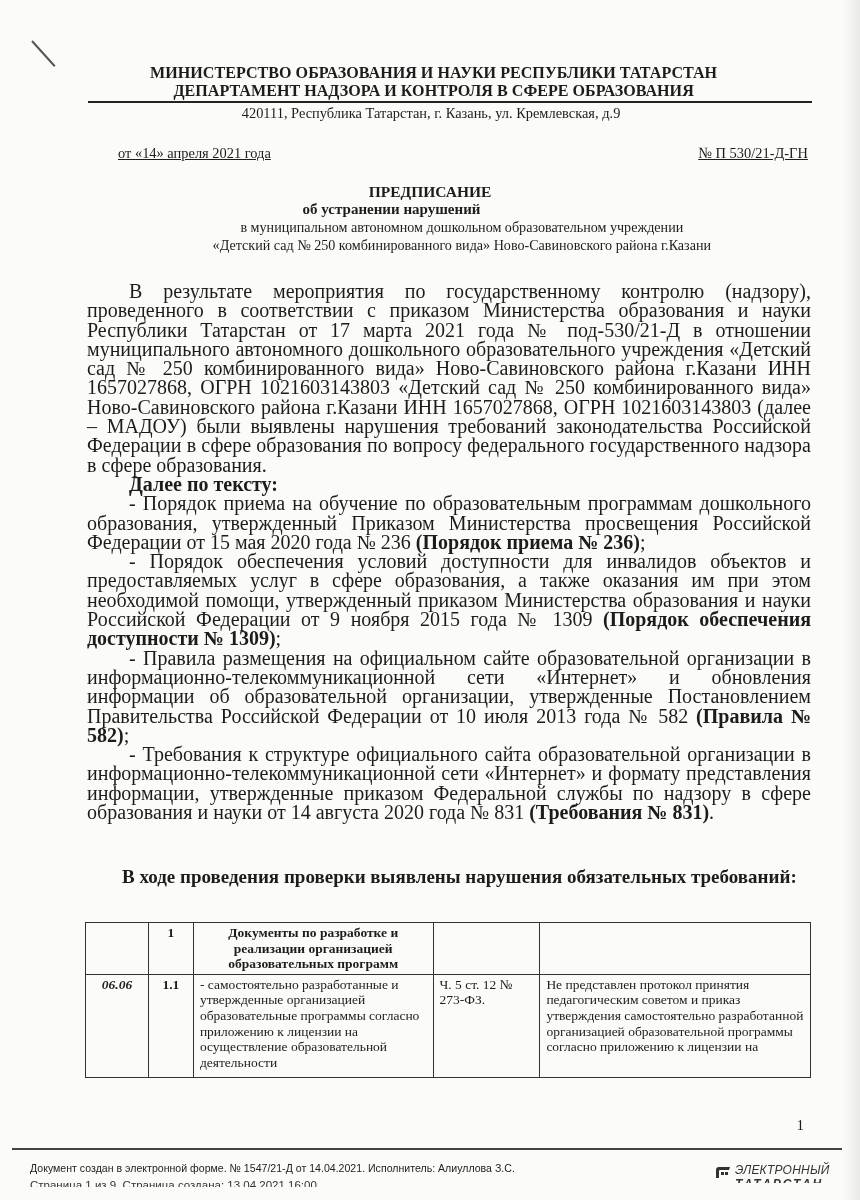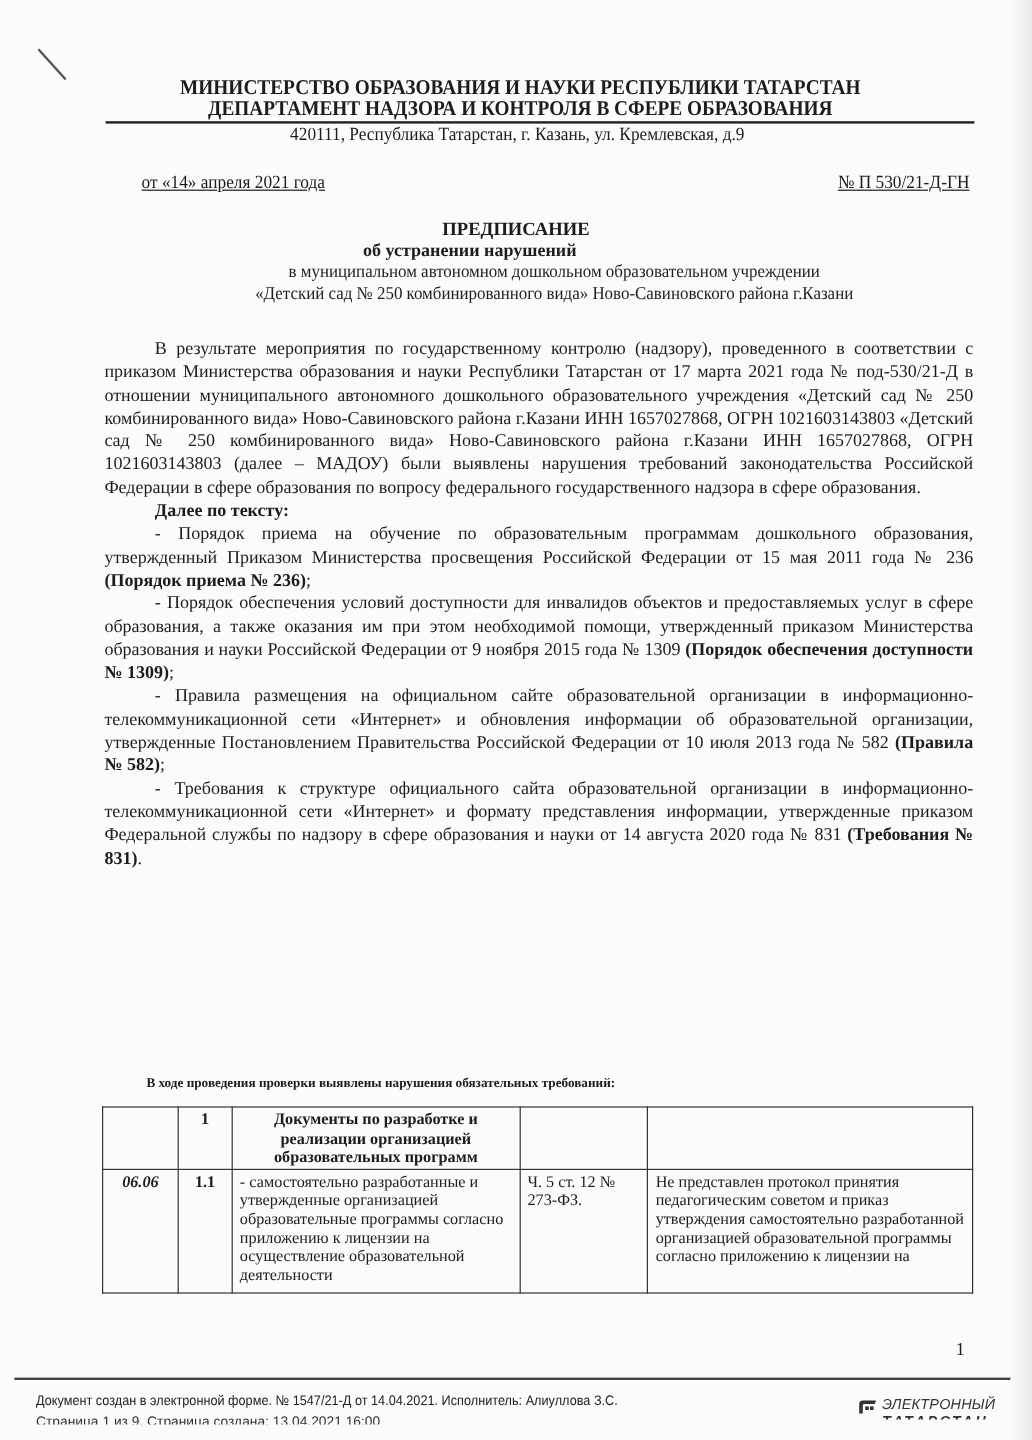--- a/index.html
+++ b/index.html
@@ -26,27 +26,27 @@
   .addr { position: absolute; left: 0; width: 860px; top: 104px; text-align: center; font-size: 15.5px; transform: scaleX(0.93); transform-origin: 445px 0; }
   .date { position: absolute; left: 118px; top: 144px; font-size: 15.5px; text-decoration: underline; transform: scaleX(0.93); transform-origin: left 0; }
   .num { position: absolute; right: 52px; top: 144px; font-size: 15.5px; text-decoration: underline; transform: scaleX(0.93); transform-origin: right 0; }
   .title { position: absolute; left: 0; width: 860px; top: 183px; text-align: center; font-weight: bold; font-size: 15.5px; box-sizing: border-box; }
   .subtitle { position: absolute; left: 0; width: 721px; top: 201px; text-align: center; font-weight: bold; font-size: 15px; padding-left: 62px; box-sizing: border-box; }
   .inst1 { position: absolute; left: 0; width: 860px; top: 219px; text-align: center; font-size: 15px; padding-left: 62px; box-sizing: border-box; transform: scaleX(0.94); transform-origin: 475px 0; }
   .inst2 { position: absolute; left: 0; width: 860px; top: 237px; text-align: center; font-size: 15px; padding-left: 62px; box-sizing: border-box; transform: scaleX(0.94); transform-origin: 475px 0; }
 
   .body-text {
     position: absolute; left: 87px; width: 724px; top: 282px;
-    font-size: 15px; line-height: 19.3px; text-align: justify;
+    font-size: 20px; line-height: 19.3px; text-align: justify;
   }
   .body-text p { margin: 0; text-indent: 42px; }
   .body-text p.lbl { font-weight: bold; }
   .body-text b { font-weight: bold; }
 
-  .viol-head { position: absolute; left: 122px; top: 866px; font-size: 11px; font-weight: bold; margin-top: 31px; }
+  .viol-head { position: absolute; left: 122px; top: 866px; font-size: 19px; font-weight: bold; }
   .sec-i { position: absolute; left: 104px; top: 887px; font-size: 15.5px; }
   .sec-i .roman { display: inline-block; width: 40px; }
   .sec-i .u { text-decoration: underline; }
 
   table.viol {
     position: absolute; left: 85px; top: 922px; width: 726px;
     border-collapse: collapse; font-size: 13.5px; line-height: 15.6px;
   }
   table.viol td, table.viol th { border: 1.3px solid #333; vertical-align: top; padding: 2px 6px; }
   table.viol th { font-weight: bold; text-align: center; vertical-align: middle; height: 30px; }
@@ -94,21 +94,21 @@
   <div class="num">№ П 530/21-Д-ГН</div>
 
   <div class="title">ПРЕДПИСАНИЕ</div>
   <div class="subtitle">об устранении нарушений</div>
   <div class="inst1">в муниципальном автономном дошкольном образовательном учреждении</div>
   <div class="inst2">«Детский сад № 250 комбинированного вида» Ново-Савиновского  района г.Казани</div>
 
   <div class="body-text">
     <p>В результате мероприятия по государственному контролю (надзору), проведенного в соответствии с приказом Министерства образования и науки Республики Татарстан от 17 марта 2021 года № под-530/21-Д в отношении муниципального автономного дошкольного образовательного учреждения «Детский сад № 250 комбинированного вида» Ново-Савиновского района г.Казани ИНН 1657027868, ОГРН 1021603143803 «Детский сад № 250 комбинированного вида» Ново-Савиновского района г.Казани ИНН 1657027868, ОГРН 1021603143803 (далее – МАДОУ) были выявлены нарушения требований законодательства Российской Федерации в сфере образования по вопросу федерального государственного надзора в сфере образования.</p>
     <p class="lbl">Далее по тексту:</p>
-    <p><span>- Порядок приема на обучение по образовательным программам дошкольного образования, утвержденный Приказом Министерства просвещения Российской Федерации от 15 мая 2011 года № 236 </span><b>(Порядок приема № 236)</b><span>;</span></p>
+    <p><span>- Порядок приема на обучение по образовательным программам дошкольного образования, утвержденный Приказом Министерства просвещения Российской Федерации от 15 мая 2020 года № 236 </span><b>(Порядок приема № 236)</b><span>;</span></p>
     <p><span>- Порядок обеспечения условий доступности для инвалидов объектов и предоставляемых услуг в сфере образования, а также оказания им при этом необходимой помощи, утвержденный приказом Министерства образования и науки Российской Федерации от 9 ноября 2015 года № 1309 </span><b>(Порядок обеспечения доступности № 1309)</b><span>;</span></p>
     <p><span>- Правила размещения на официальном сайте образовательной организации в информационно-телекоммуникационной сети «Интернет» и обновления информации об образовательной организации, утвержденные Постановлением Правительства Российской Федерации от 10 июля 2013 года № 582 </span><b>(Правила № 582)</b><span>;</span></p>
     <p><span>- Требования к структуре официального сайта образовательной организации в информационно-телекоммуникационной сети «Интернет» и формату представления информации, утвержденные приказом Федеральной службы по надзору в сфере образования и науки от 14 августа 2020 года № 831 </span><b>(Требования № 831)</b><span>.</span></p>
   </div>
 
   <div class="viol-head">В ходе проведения проверки выявлены нарушения обязательных требований:</div>
 
   <table class="viol">
     <colgroup>
       <col style="width:63px">

